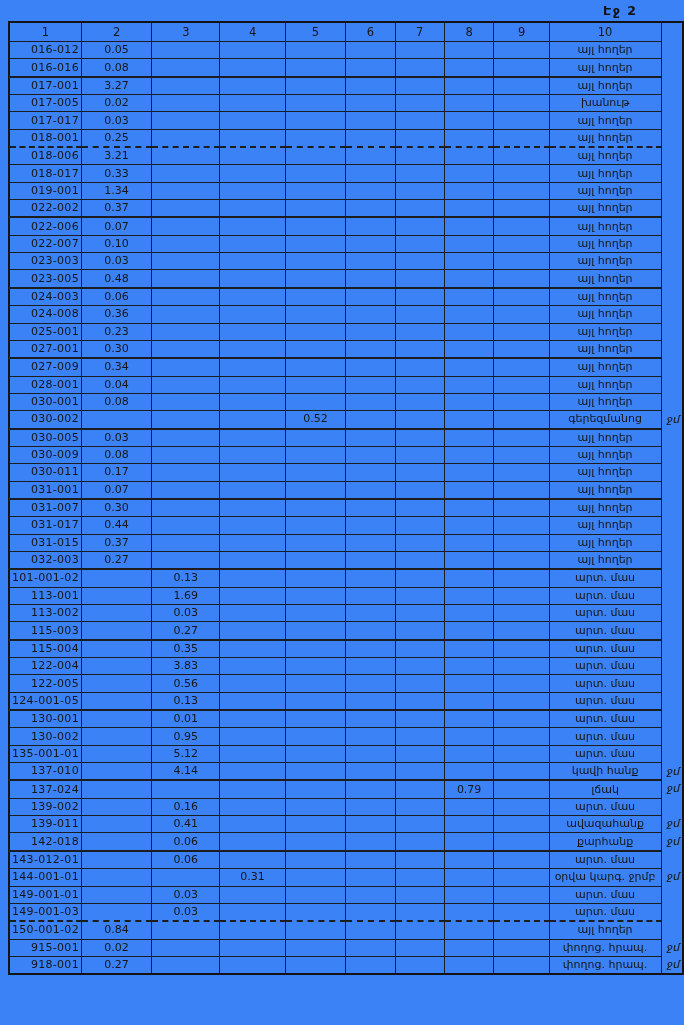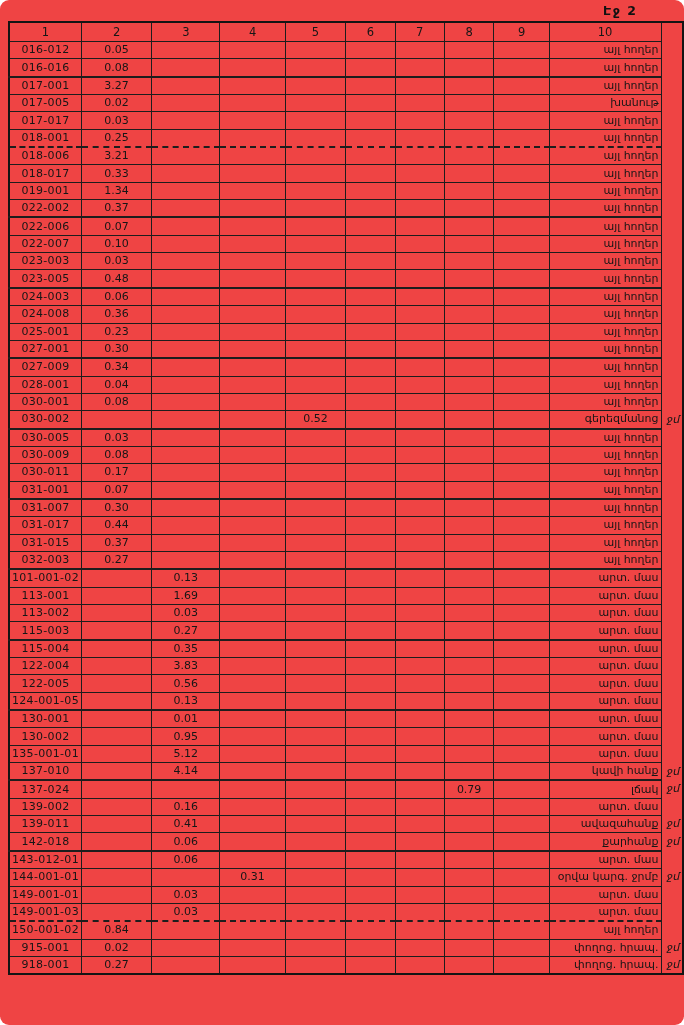--- a/index.html
+++ b/index.html
@@ -9,22 +9,21 @@
     height: 1025px;
     background: #ffffff;
     font-family: "DejaVu Sans", sans-serif;
     color: #1a1a1a;
     overflow: hidden;
     position: relative;
   }
   .sheet {
     position: absolute;
     inset: 0;
-    background: #ef4444;
-    border-radius: 9px;
+    background: #3b82f6;
   }
   .page-title {
     position: absolute;
     top: 3px;
     left: 603px;
     font-size: 12.5px;
     font-weight: bold;
     letter-spacing: 1.5px;
     color: #111;
   }
@@ -46,23 +45,23 @@
     line-height: 16px;
     overflow: hidden;
     white-space: nowrap;
     color: #161616;
   }
   table.parcel thead th {
     height: 18px;
     text-align: center;
     font-size: 11.5px;
   }
-  td.code  { text-align: center;  padding-left: 3px; letter-spacing: 0.3px; }
+  td.code  { text-align: right;  padding-left: 3px; letter-spacing: 0.3px; }
   td.val   { text-align: center; }
-  td.label { text-align: right; padding-left: 4px; font-size: 10.5px; }
+  td.label { text-align: center; padding-left: 4px; font-size: 10.5px; }
   td.note-cell, th.note-cell {
     border: 0 !important;
     background: transparent;
     font-size: 9px;
     font-style: italic;
     color: #6b6b6b;
     text-align: right;
     padding-left: 5px;
   }
   

